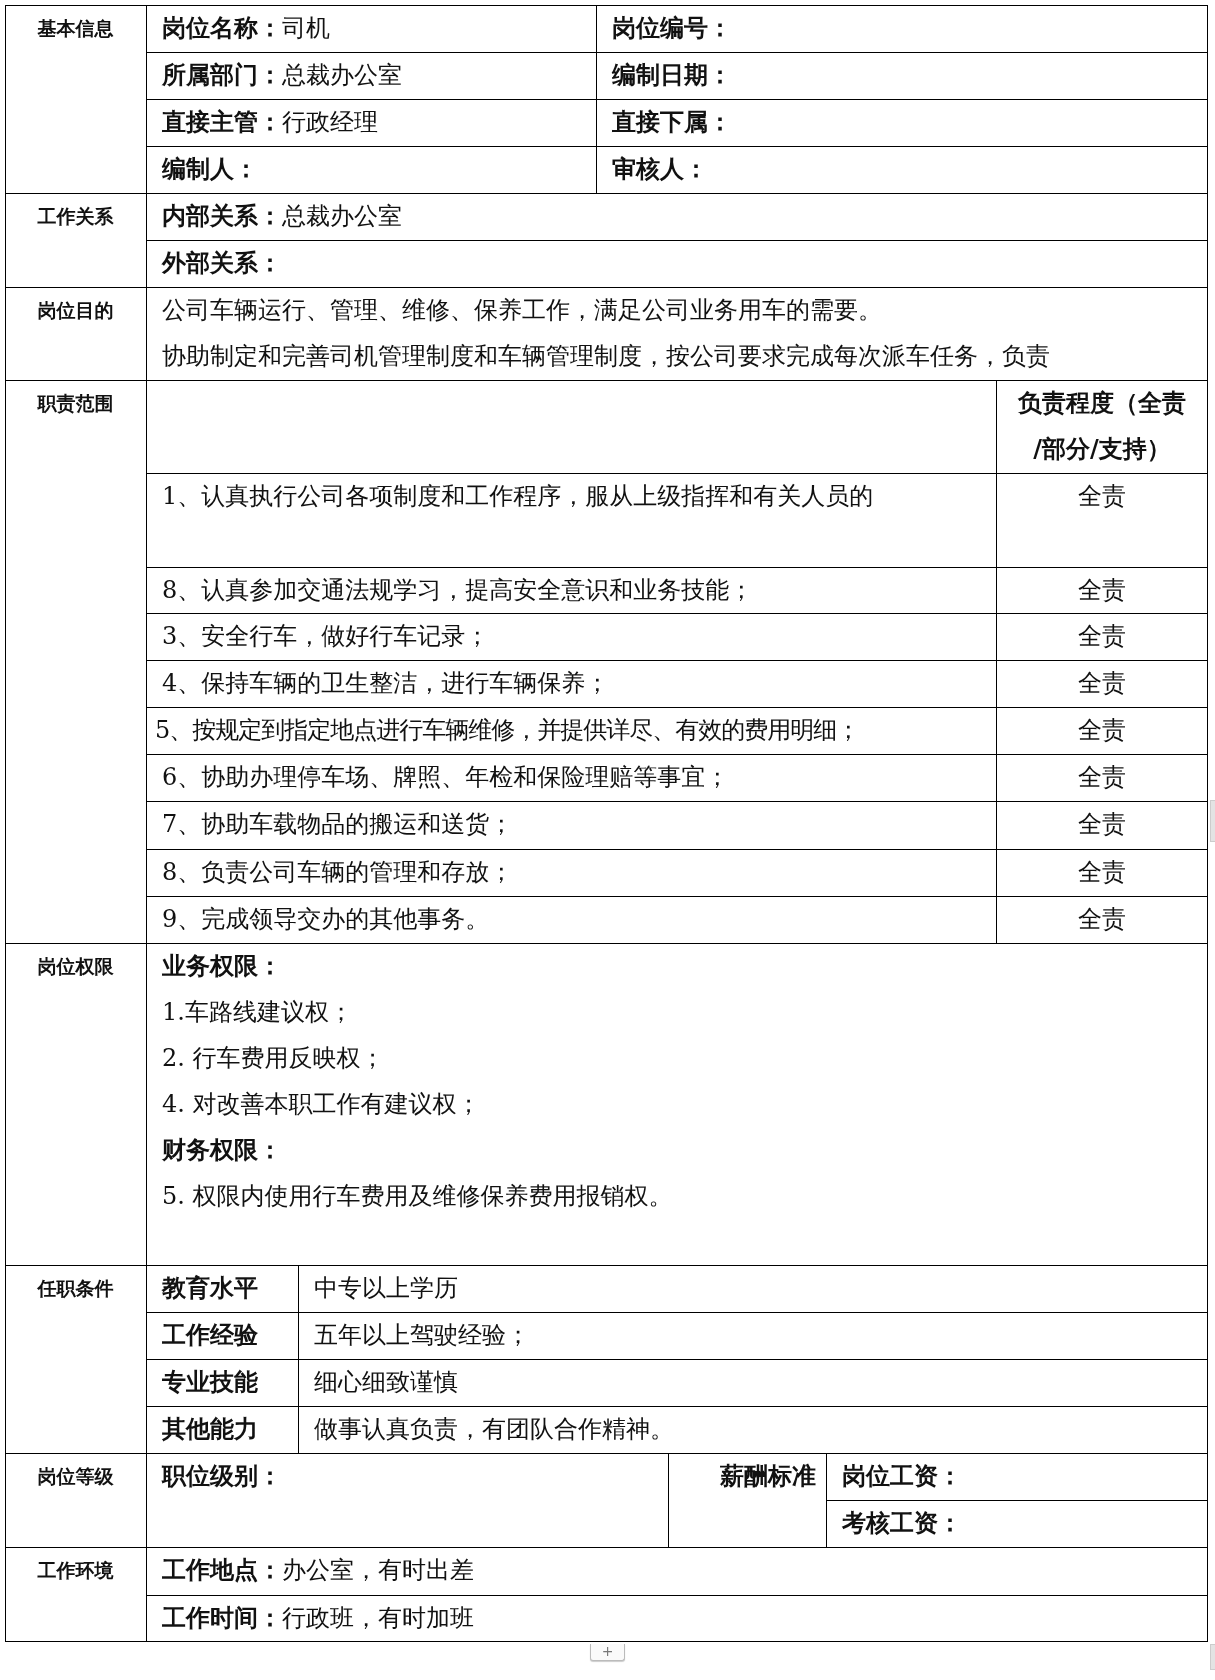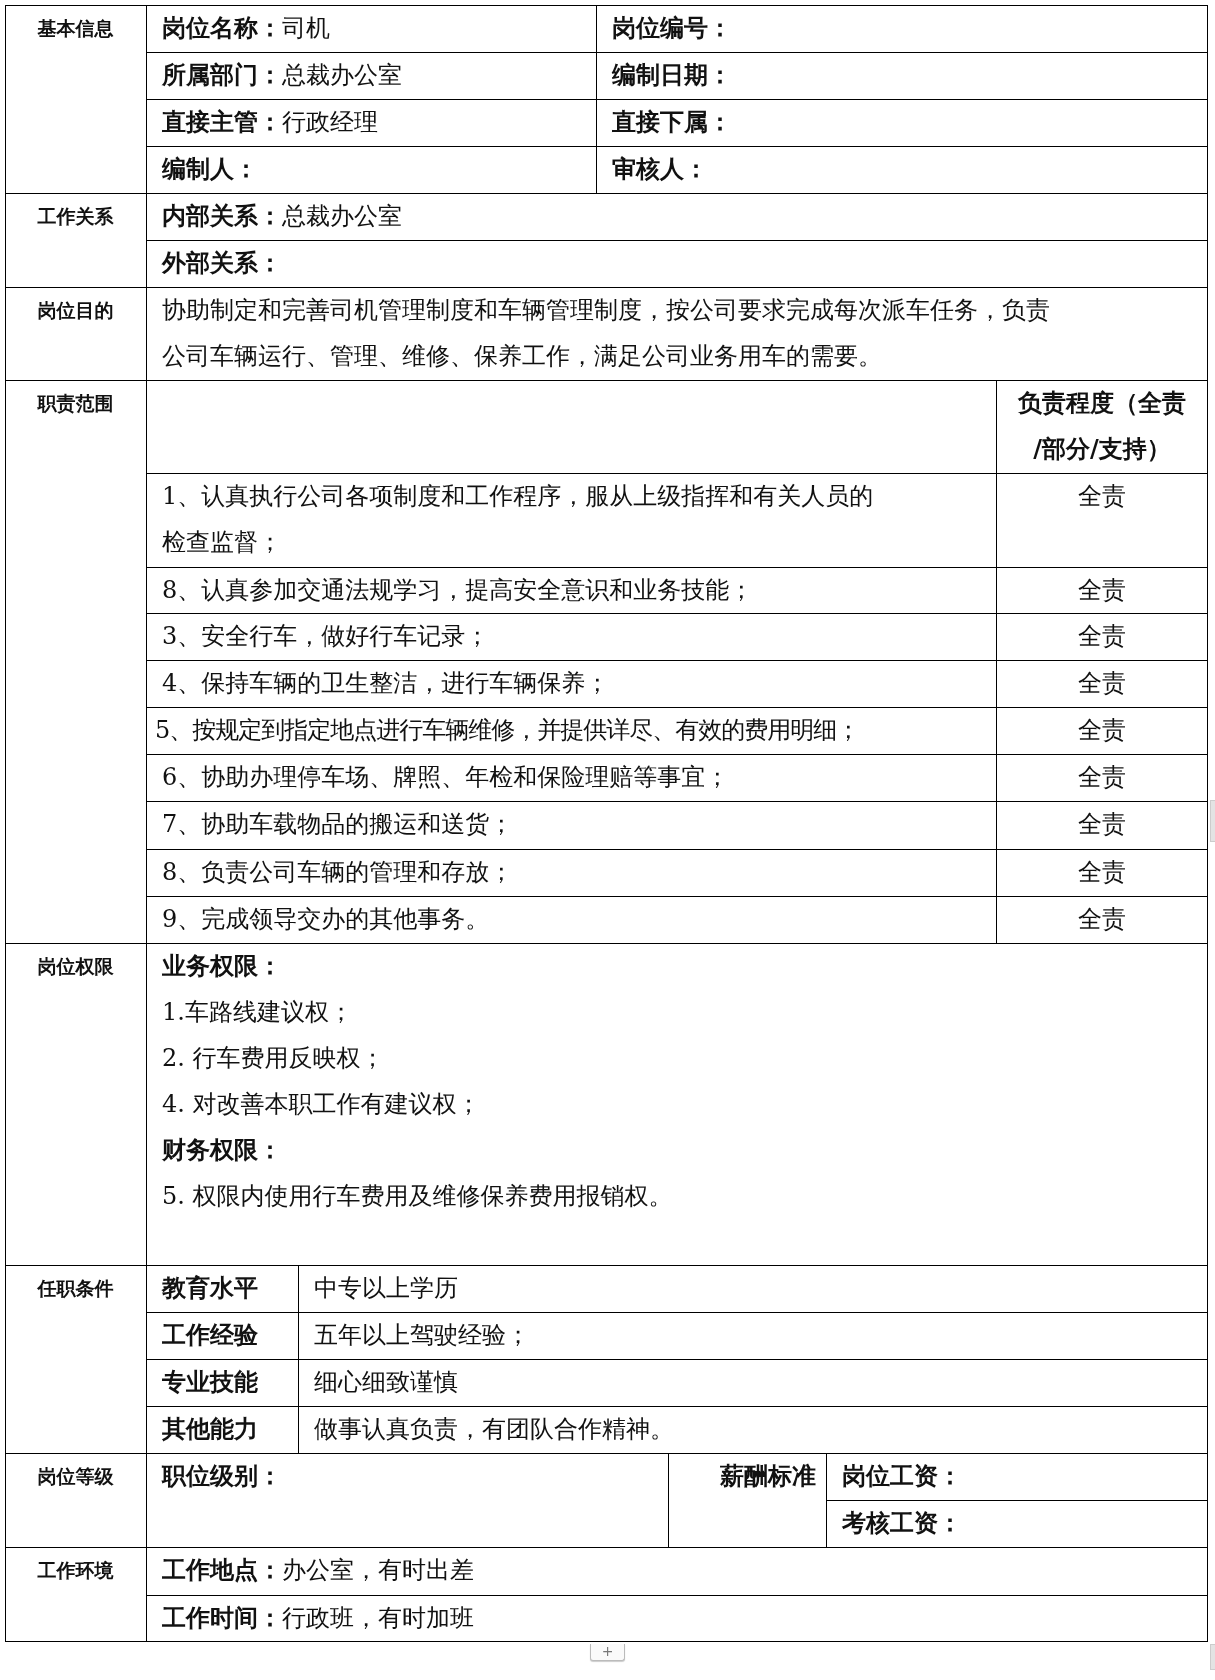--- a/index.html
+++ b/index.html
@@ -105,33 +105,32 @@
 
 <div class="cell" style="left:162px;top:193px;width:1040px;height:47px">
   <span class="lbl">内部关系：</span>
   <span>总裁办公室</span>
 </div>
 <div class="cell" style="left:162px;top:240px;width:1040px;height:47px">
   <span class="lbl">外部关系：</span>
 </div>
 
 <div class="cell multi" style="left:162px;top:287px;width:1040px;height:93px">
+  <div>公司车辆运行、管理、维修、保养工作，满足公司业务用车的需要。</div>
   <div>协助制定和完善司机管理制度和车辆管理制度，按公司要求完成每次派车任务，负责</div>
-  <div>公司车辆运行、管理、维修、保养工作，满足公司业务用车的需要。</div>
 </div>
 
 <div class="cell" style="left:146px;top:380px;width:850px;height:93px"></div>
 <div class="cell multi b" style="left:996px;top:380px;width:212px;height:93px;text-align:center">
   <div>负责程度（全责</div>
   <div>/部分/支持）</div>
 </div>
 
 <div class="cell multi" style="left:162px;top:473px;width:830px;height:94px">
   <div>1、认真执行公司各项制度和工作程序，服从上级指挥和有关人员的</div>
-  <div>检查监督；</div>
 </div>
 <div class="cell c" style="left:996px;top:473px;width:212px;height:94px">全责</div>
 
 <div class="cell" style="left:162px;top:567px;width:830px;height:46px">8、认真参加交通法规学习，提高安全意识和业务技能；</div>
 <div class="cell c" style="left:996px;top:567px;width:212px;height:46px">全责</div>
 
 <div class="cell" style="left:162px;top:613px;width:830px;height:47px">3、安全行车，做好行车记录；</div>
 <div class="cell c" style="left:996px;top:613px;width:212px;height:47px">全责</div>
 
 <div class="cell" style="left:162px;top:660px;width:830px;height:47px">4、保持车辆的卫生整洁，进行车辆保养；</div>

